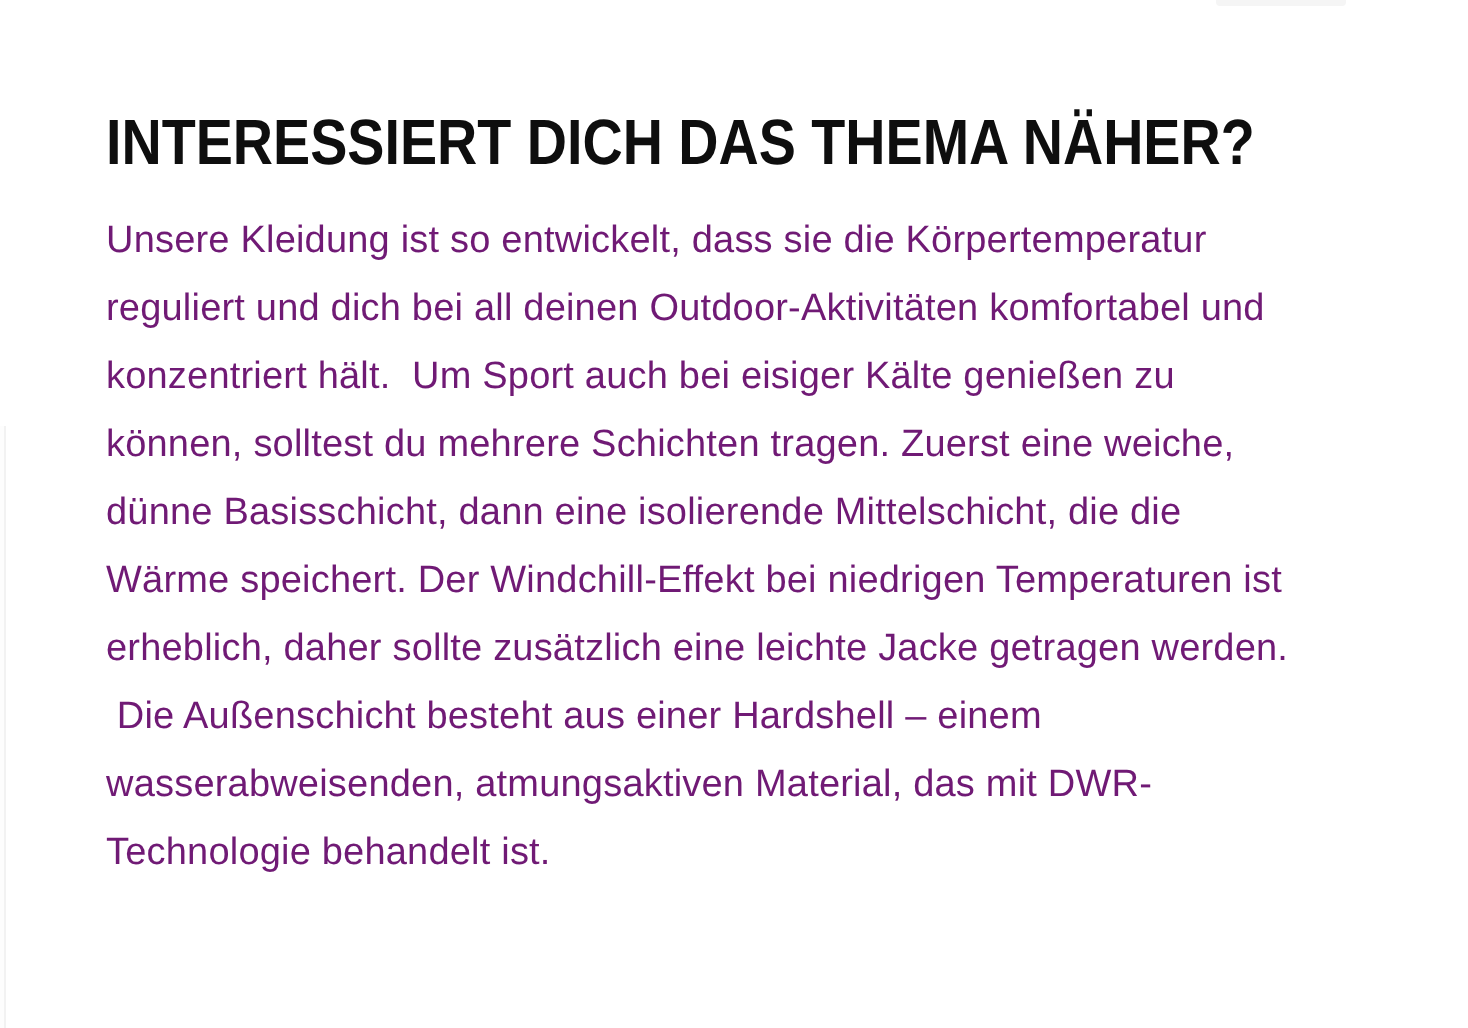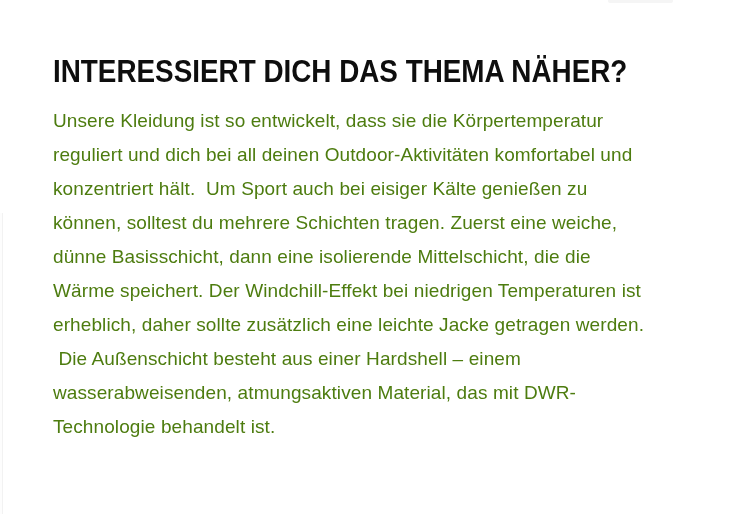--- a/index.html
+++ b/index.html
@@ -47,21 +47,21 @@
     font-size: 32px;
     font-weight: 700;
     line-height: 38px;
     letter-spacing: 0px;
     white-space: nowrap;
     transform: scaleX(0.87);
     transform-origin: left center;
   }
   .body {
     margin-top: 14px;
-    color: #4d7c0f;
+    color: #701a75;
     font-size: 19px;
     font-weight: 400;
     line-height: 34px;
     letter-spacing: 0.1px;
     white-space: pre-wrap; 
     width: 680px;
   }
 </style>
 </head>
 <body>

